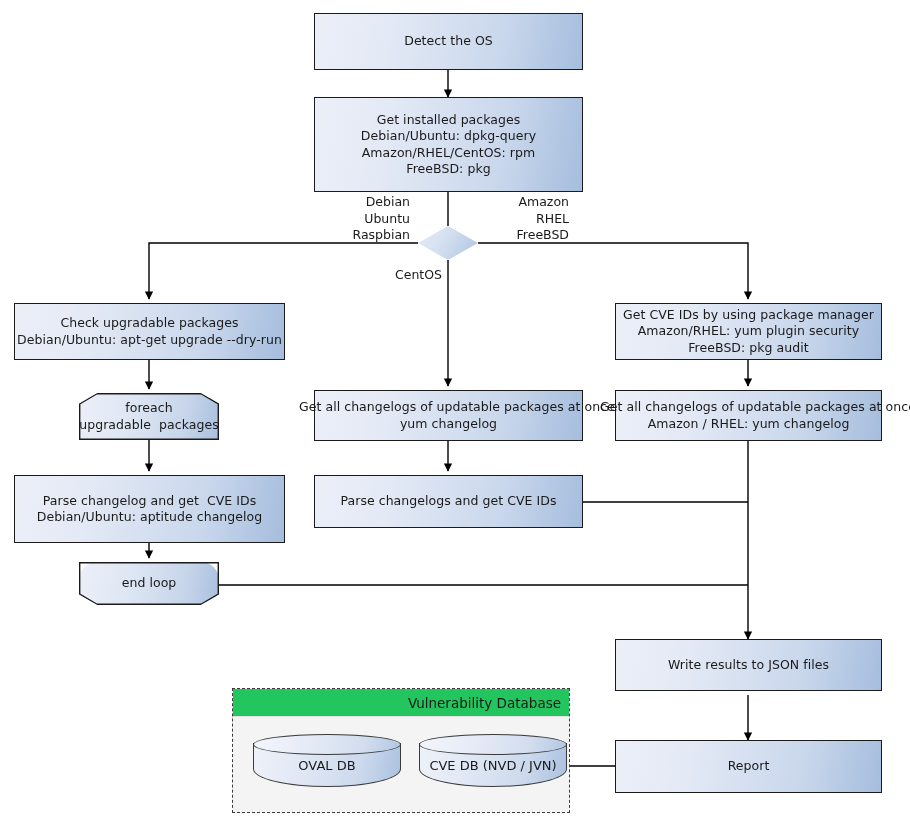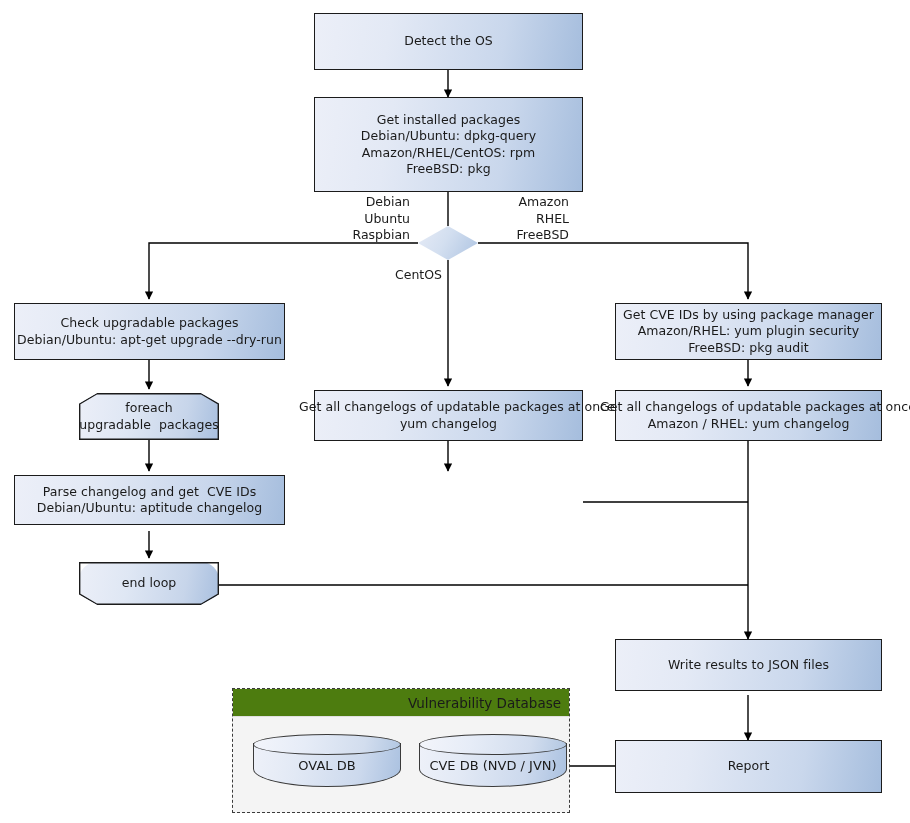--- a/index.html
+++ b/index.html
@@ -83,21 +83,21 @@
 
   
   .package {
     position: absolute;
     box-sizing: border-box;
     border: 1.5px dashed #3b3b3b;
     background: #f4f4f4;
   }
   .package-header {
     height: 27px;
-    background: #4d7c0f;
+    background: #22c55e;
     border-bottom: 1px solid #e0e0e0;
     display: flex;
     align-items: center;
     justify-content: flex-end;
     padding-right: 8px;
     font-size: 13.5px;
     color: #1a1a1a;
     white-space: pre;
   }
   .cylinder {
@@ -204,37 +204,40 @@
   </div>
 
   <div class="node loopstart" style="left:79px; top:393px; width:140px; height:47px;">
     <svg viewBox="0 0 140 47" preserveAspectRatio="none" style="position:absolute;left:0;top:0;width:140px;height:47px;">
       <polygon points="0.7,11 18,0.7 122,0.7 139.3,11 139.3,46.3 0.7,46.3" fill="none" stroke="#1b1b1b" stroke-width="1.4"></polygon>
     </svg>
     <span class="lbl" style="position:relative;">foreach
 upgradable  packages</span>
   </div>
 
-  <div class="node proc" style="left:14px; top:475px; width:271px; height:50px;">
+  <div class="node proc" style="left:14px; top:475px; width:271px; height:68px;">
     <span class="lbl">Parse changelog and get  CVE IDs
 Debian/Ubuntu: aptitude changelog</span>
   </div>
 
   <div class="node loopend" style="left:79px; top:562px; width:140px; height:43px;">
     <svg viewBox="0 0 140 43" preserveAspectRatio="none" style="position:absolute;left:0;top:0;width:140px;height:43px;">
       <polygon points="0.7,0.7 139.3,0.7 139.3,32 122,42.3 18,42.3 0.7,32" fill="none" stroke="#1b1b1b" stroke-width="1.4"></polygon>
     </svg>
     <span class="lbl" style="position:relative;">end loop</span>
   </div>
 
   <div class="node proc" style="left:314px; top:390px; width:269px; height:51px;">
     <span class="lbl">Get all changelogs of updatable packages at once
 yum changelog</span>
   </div>
 
+  <div class="node proc" style="left:314px; top:475px; width:269px; height:53px;">
+    <span class="lbl">Parse changelogs and get CVE IDs</span>
+  </div>
 
   <div class="node proc" style="left:615px; top:303px; width:267px; height:57px;">
     <span class="lbl">Get CVE IDs by using package manager
 Amazon/RHEL: yum plugin security
 FreeBSD: pkg audit</span>
   </div>
 
   <div class="node proc" style="left:615px; top:390px; width:267px; height:51px;">
     <span class="lbl">Get all changelogs of updatable packages at once
 Amazon / RHEL: yum changelog</span>

